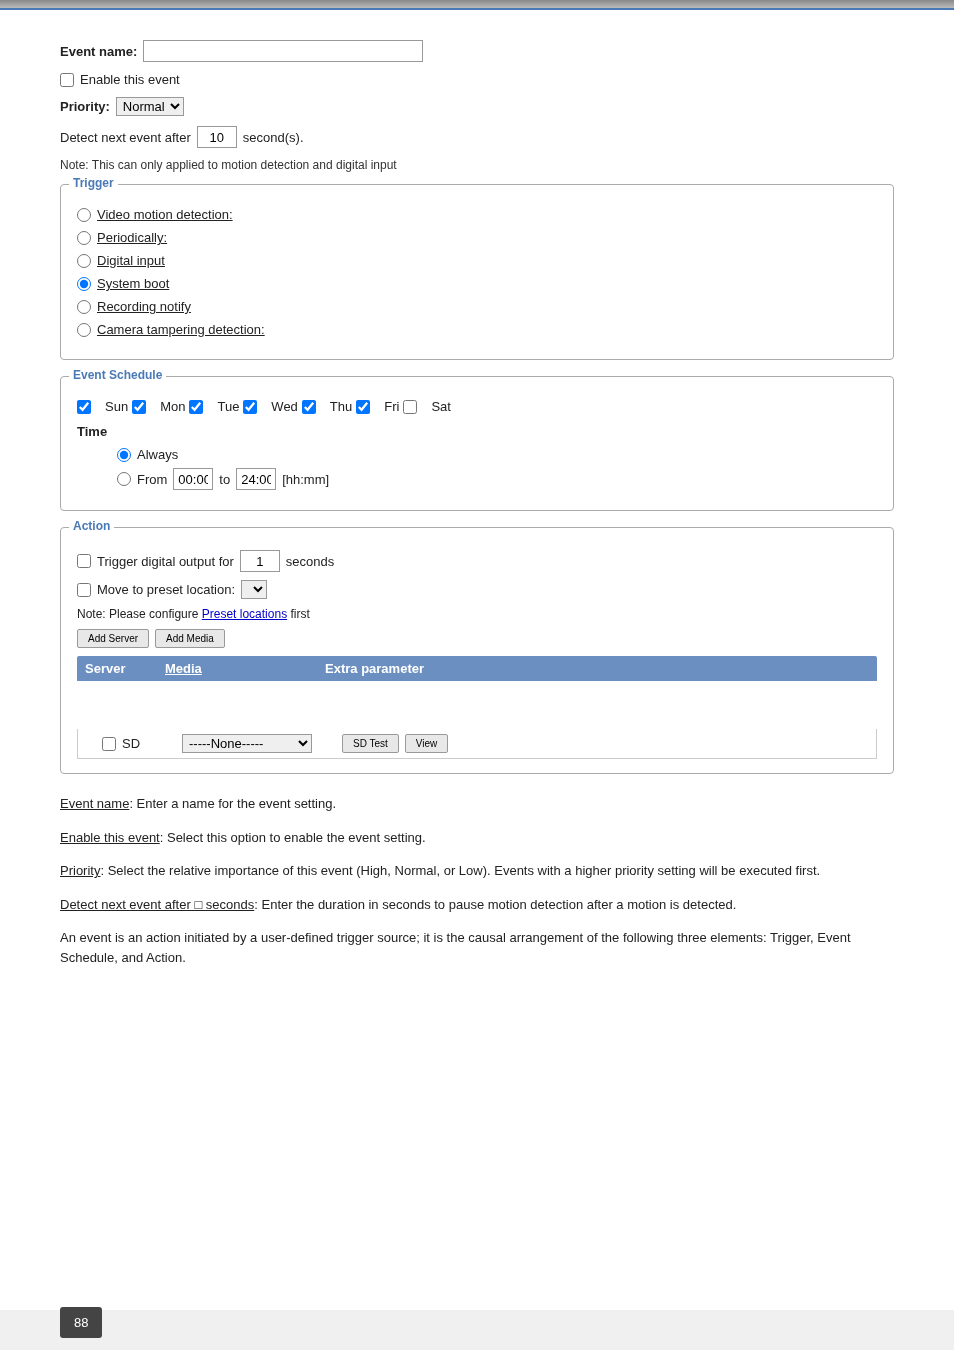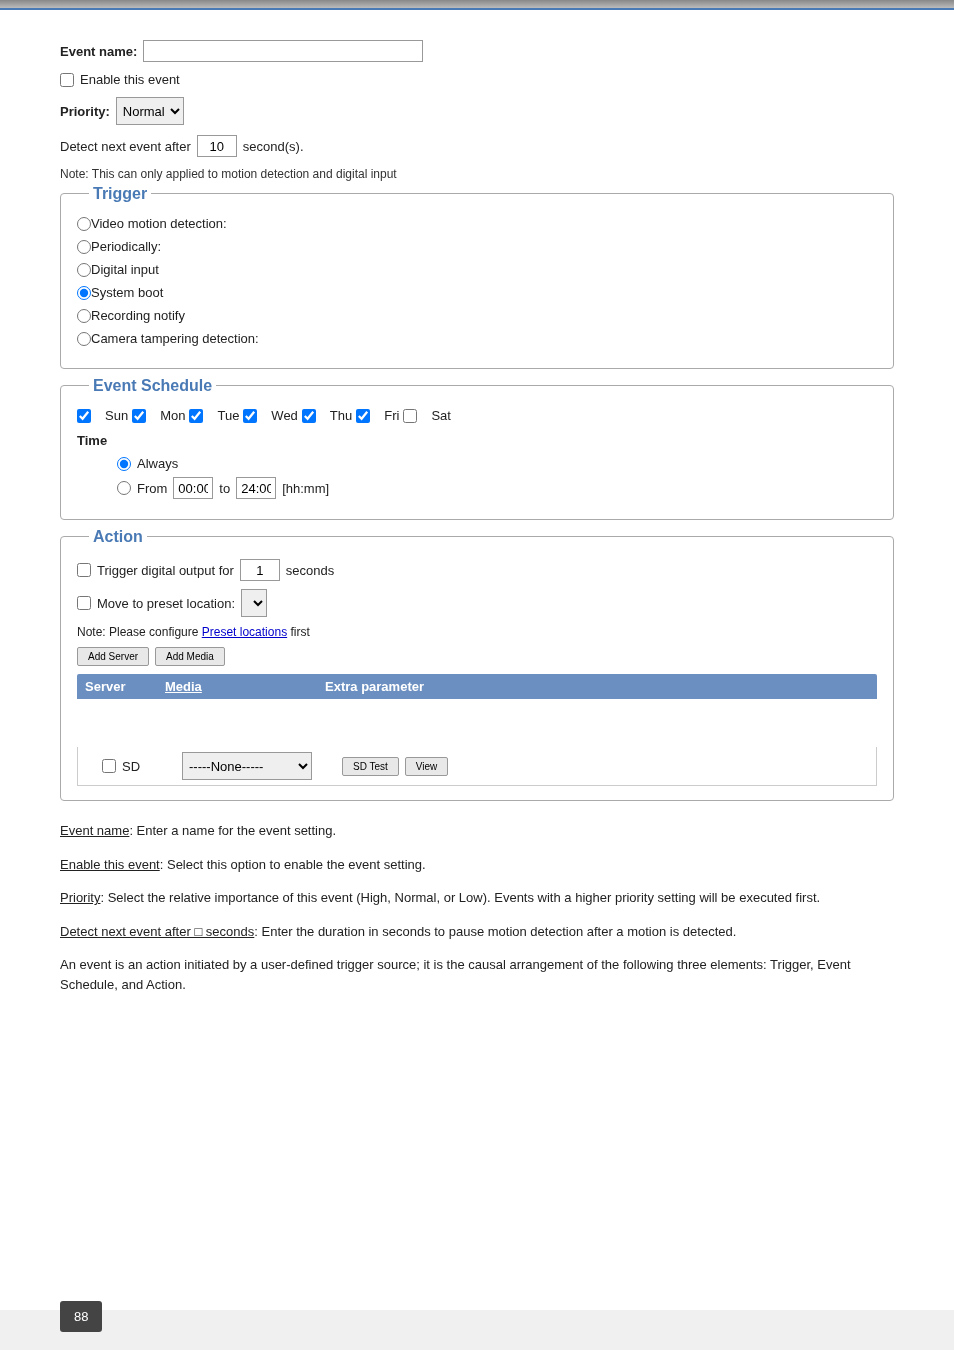--- a/index.html
+++ b/index.html
@@ -49,51 +49,53 @@
       width: 40px;
     }
     .checkbox-row {
       display: flex;
       align-items: center;
       gap: 6px;
       margin-bottom: 10px;
     }
     .select-box {
       font-size: 13px;
-      height: 28px;
+      height: 19px;
       border: 1px solid #999;
       padding: 0 2px;
     }
     .note-text {
       font-size: 12px;
       color: #333;
       margin-bottom: 12px;
     }
     
     .section-box {
       border: 1px solid #aaa;
       border-radius: 4px;
       padding: 14px 16px;
       margin-bottom: 16px;
       position: relative;
     }
     .section-title {
       position: absolute;
       top: -9px;
-      left: 28px;
+      left: 8px;
       background: #fff;
       padding: 0 4px;
       font-weight: bold;
       color: #4a7ab5;
-      font-size: 16px;
+      font-size: 12px;
     }
     .radio-row {
       display: flex;
       align-items: center;
+      gap: 6px;
       margin-bottom: 8px;
+      text-decoration: underline;
     }
     .radio-input {
       cursor: pointer;
     }
     
     .schedule-days {
       display: flex;
       align-items: center;
       gap: 4px;
       margin-bottom: 10px;
@@ -173,21 +175,21 @@
       margin-bottom: 14px;
       line-height: 1.5;
     }
     .help-term {
       text-decoration: underline;
       font-weight: normal;
     }
     
     .page-badge {
       position: fixed;
-      bottom: 18px;
+      bottom: 12px;
       left: 60px;
       background: #444;
       color: #fff;
       padding: 8px 14px;
       font-size: 13px;
       border-radius: 3px;
     }
     input[type="checkbox"] {
       width: 14px;
       height: 14px;

